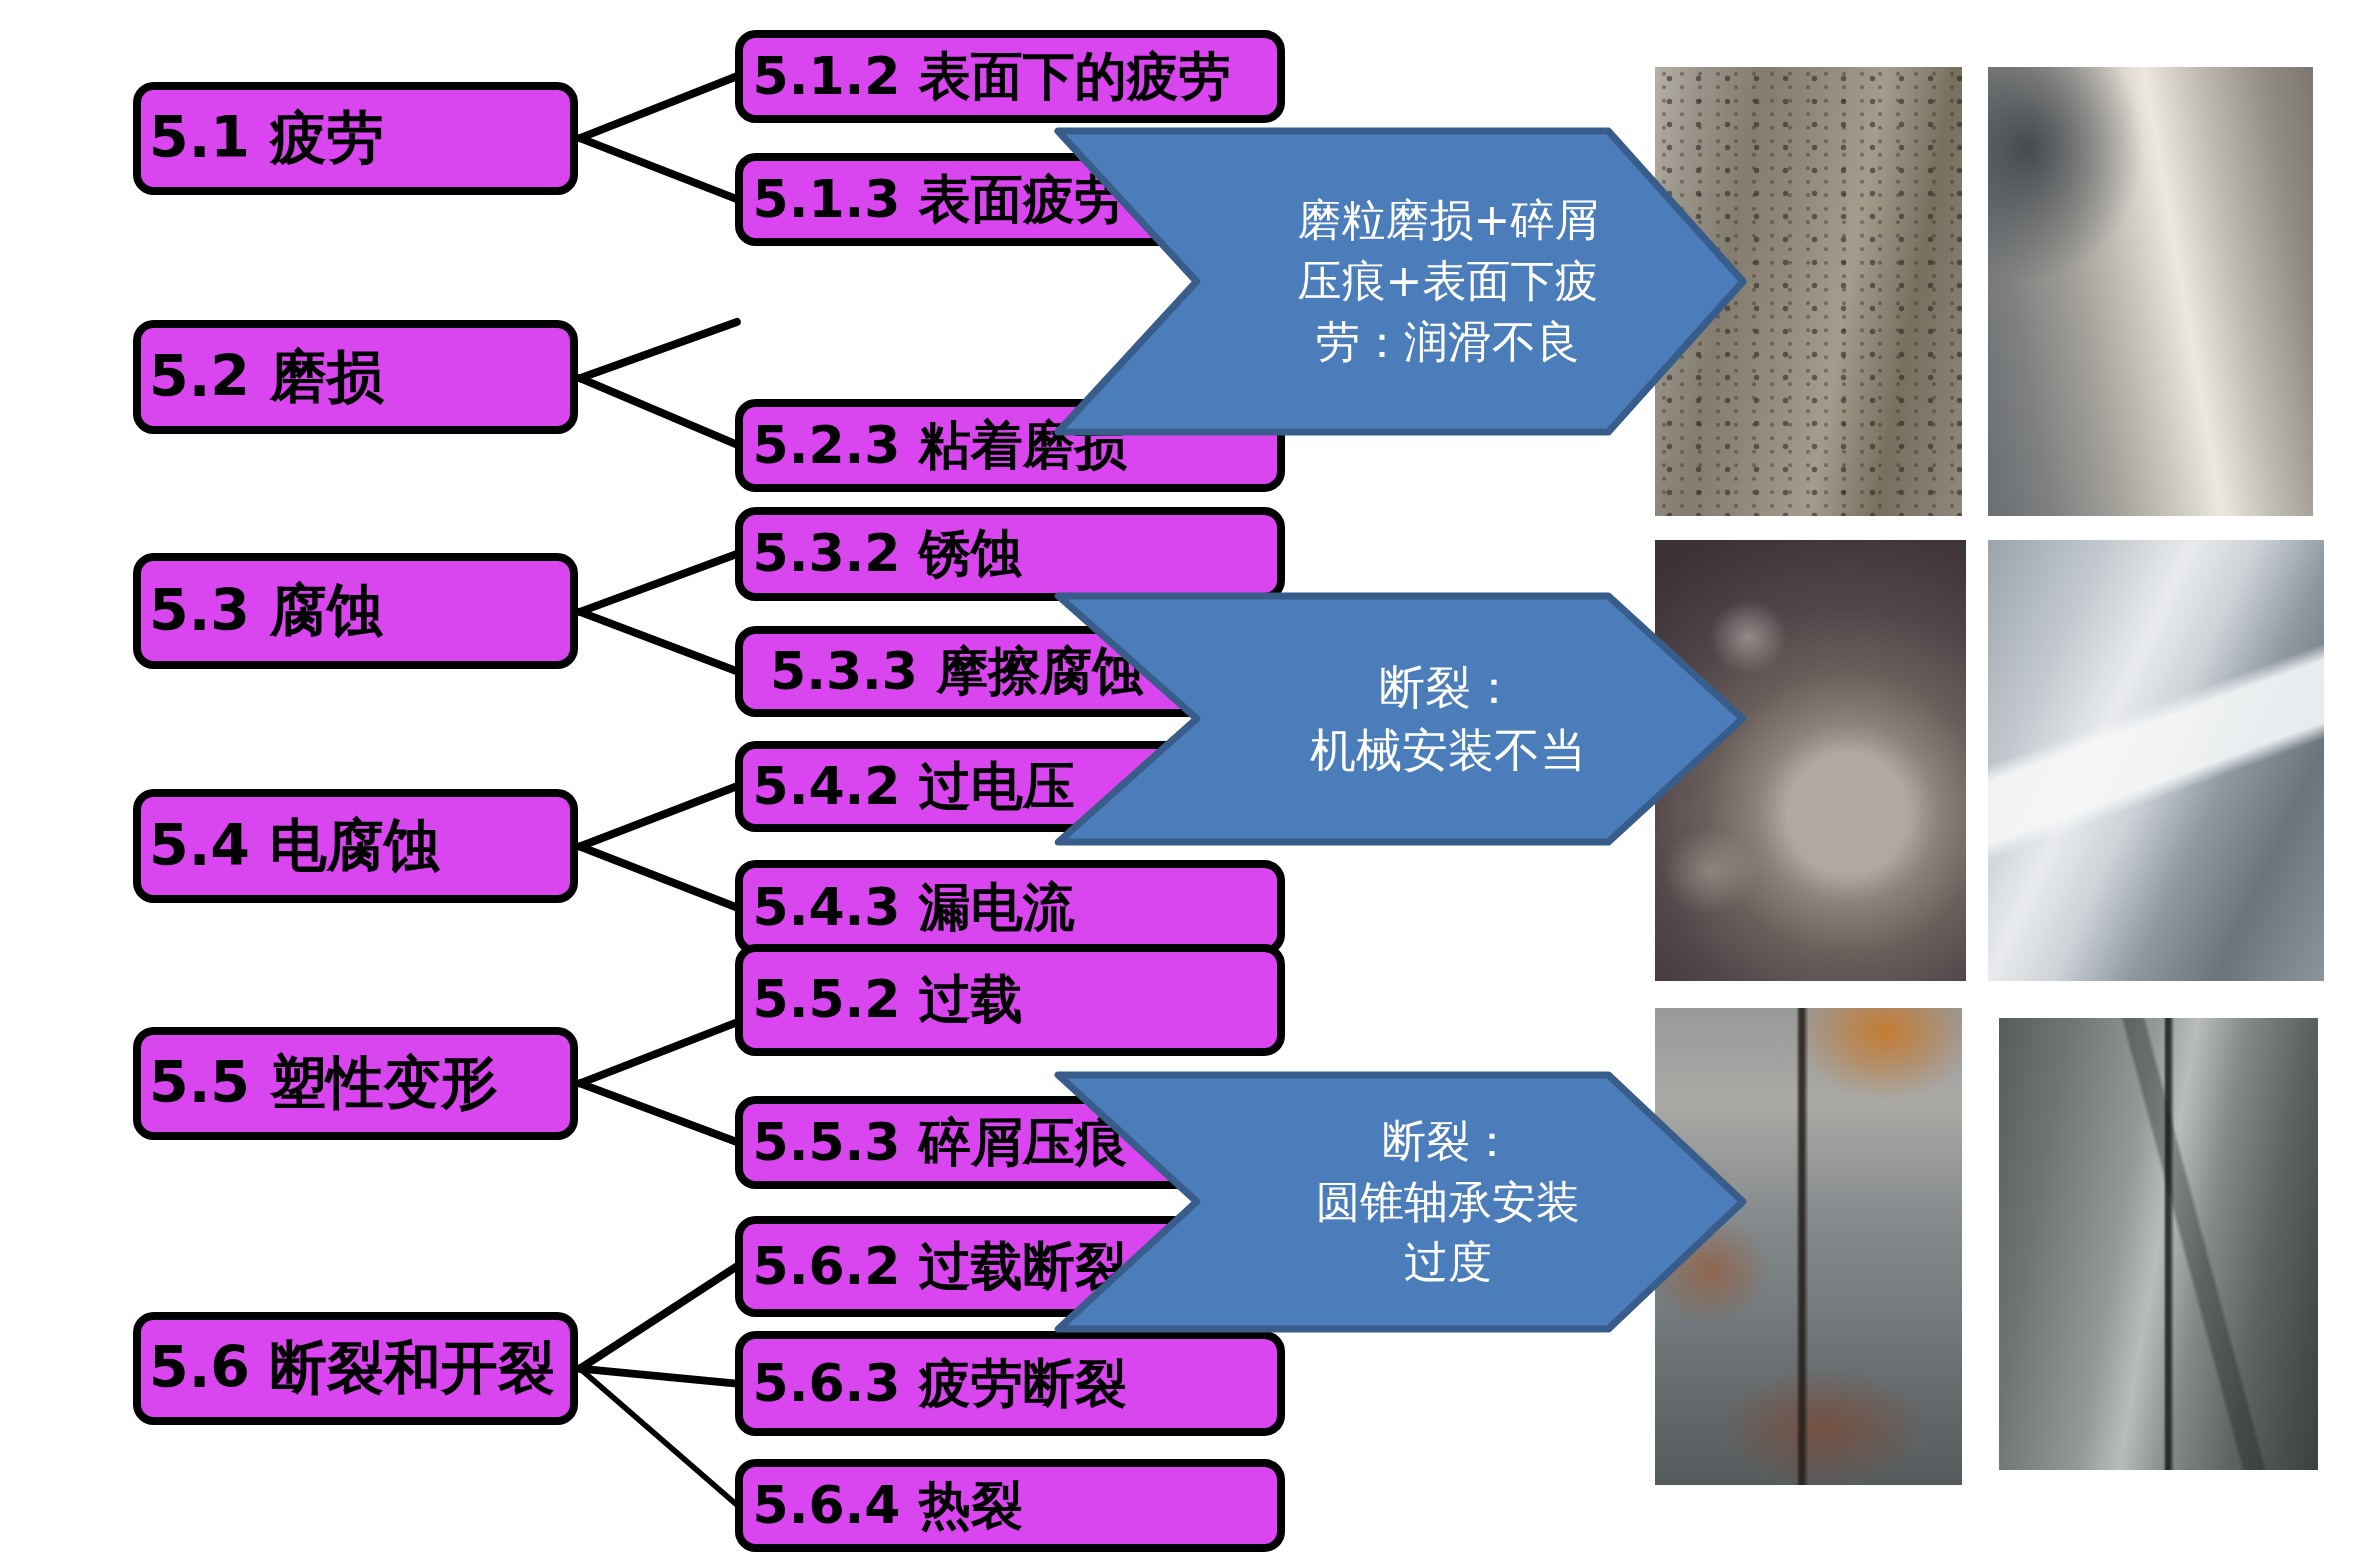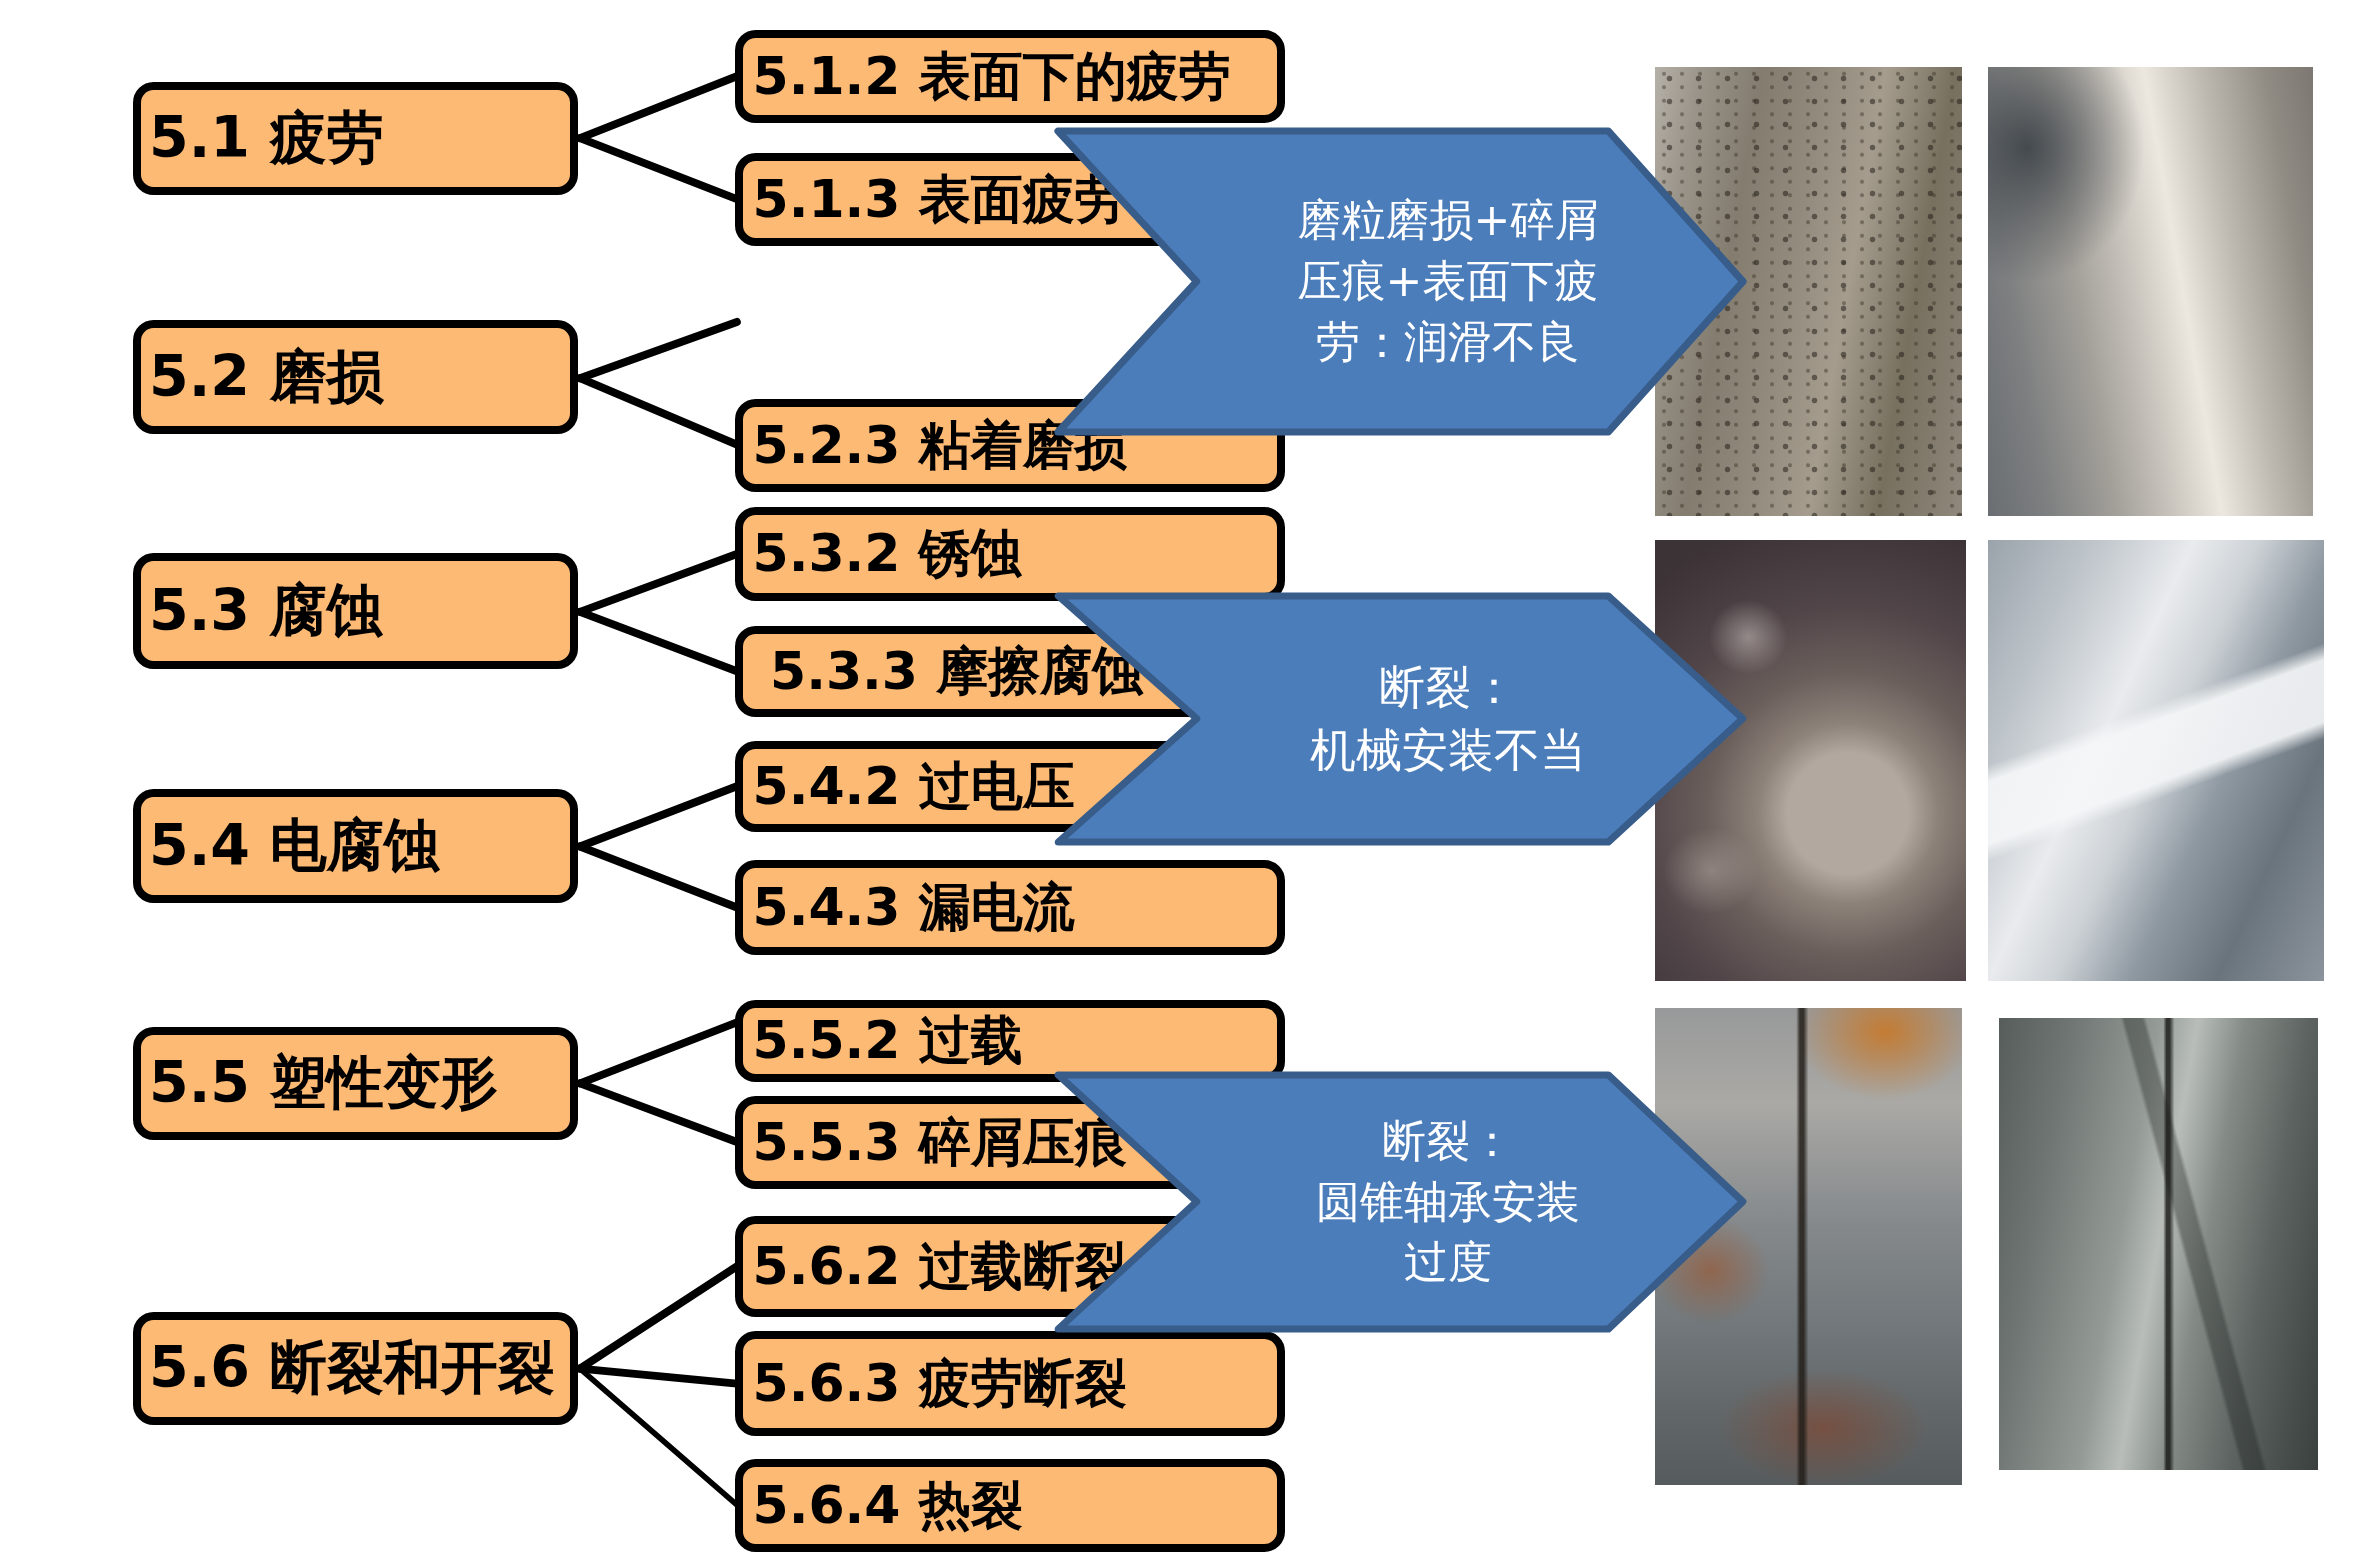--- a/index.html
+++ b/index.html
@@ -9,21 +9,21 @@
     background:#ffffff;
     font-family:"DejaVu Sans","Liberation Sans",sans-serif;
     overflow:hidden;
   }
   .underlay{position:absolute;left:0;top:0;z-index:0;}
   .node{
     position:absolute;
     box-sizing:border-box;
     border:8px solid #000;
     border-radius:20.6px;
-    background:#fdba74;
+    background:#d946ef;
     display:flex;align-items:center;
     color:#000;
     white-space:nowrap;
     z-index:2;
   }
   .cat{left:133px;width:445px;font-size:57px;font-weight:bold;padding-left:8px;}
   .sub{left:735px;width:550px;font-size:52px;font-weight:bold;padding-left:9.5px;}
   .callout{position:absolute;z-index:4;}
   .callout svg{position:absolute;left:0;top:0;}
   .callout .txt{
@@ -134,21 +134,21 @@
     </div>
   <div class="node sub" style="top:626px;height:91px;padding-left:27px;">
       <span>5.3.3 摩擦腐蚀</span>
     </div>
   <div class="node sub" style="top:741px;height:91px;">
       <span>5.4.2 过电压</span>
     </div>
   <div class="node sub" style="top:860px;height:95px;">
       <span>5.4.3 漏电流</span>
     </div>
-  <div class="node sub" style="top:1000px;height:82px;">
+  <div class="node sub" style="top:944px;height:112px;">
       <span>5.5.2 过载</span>
     </div>
   <div class="node sub" style="top:1096px;height:93px;">
       <span>5.5.3 碎屑压痕</span>
     </div>
   <div class="node sub" style="top:1216px;height:101px;">
       <span>5.6.2 过载断裂</span>
     </div>
   <div class="node sub" style="top:1331px;height:105px;">
       <span>5.6.3 疲劳断裂</span>

